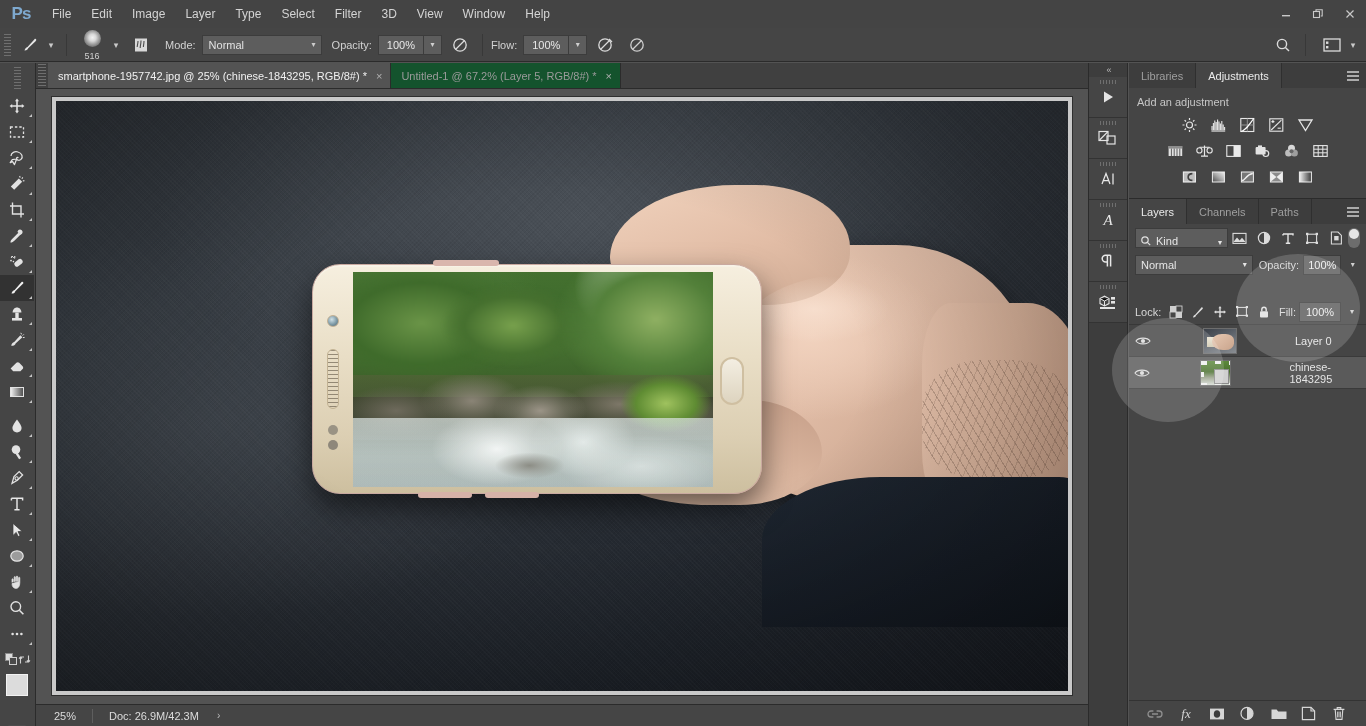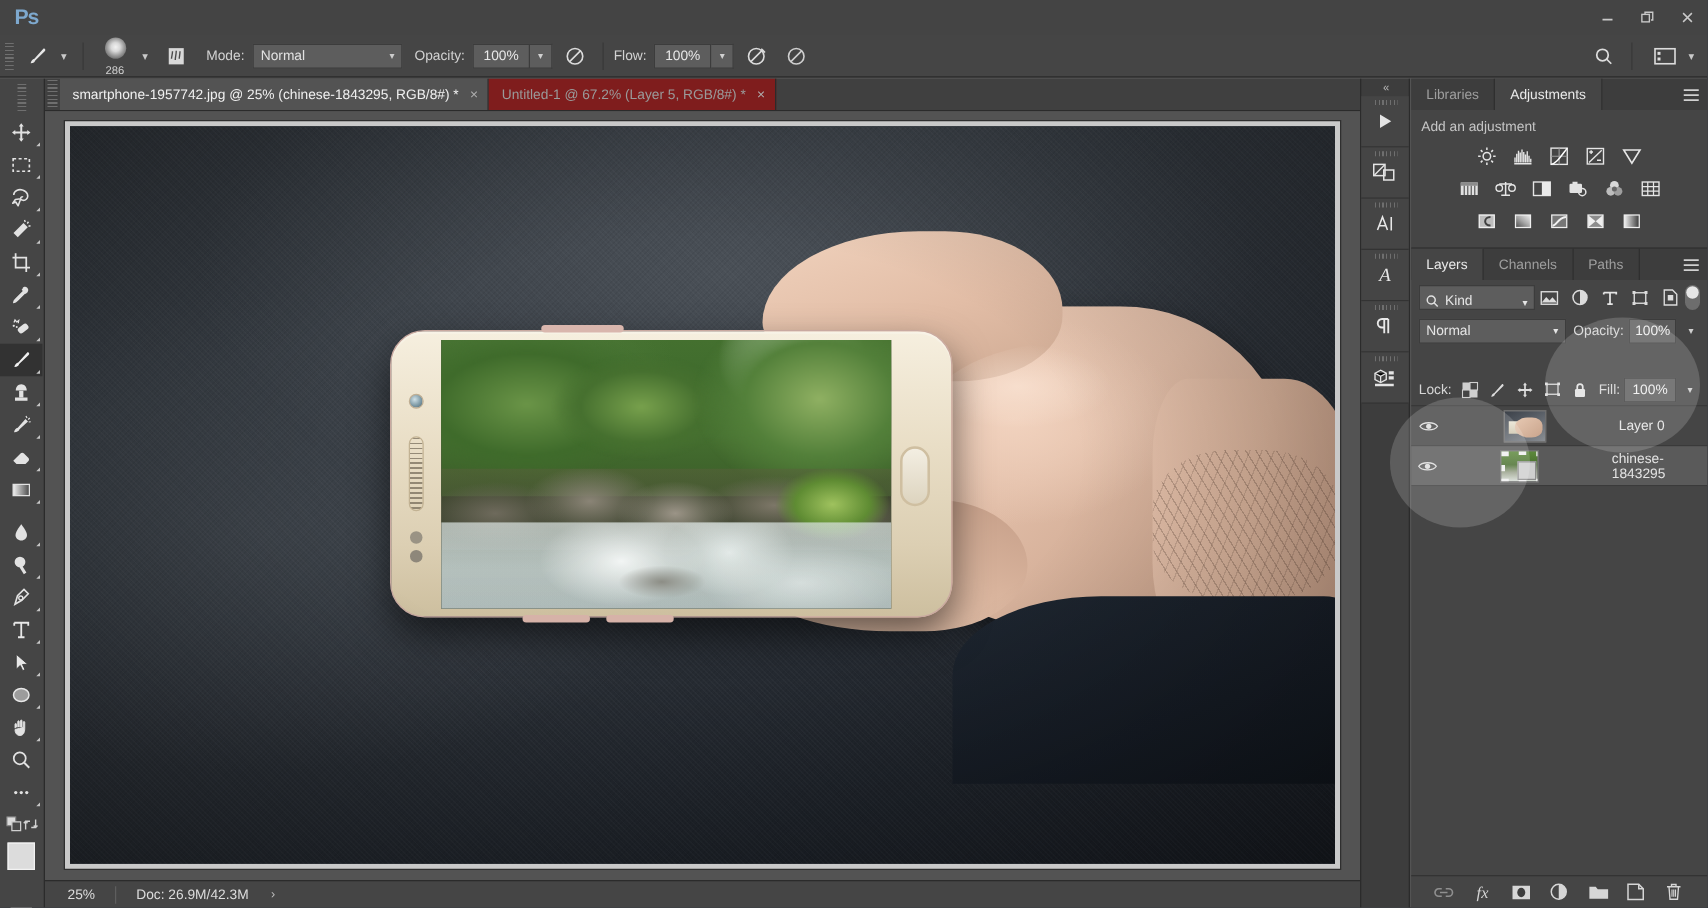--- a/index.html
+++ b/index.html
@@ -99,21 +99,21 @@
   }
   .tabstrip .tabgrip {
     width:8px; height:24px; margin:0 2px 0 2px;
     background-image:repeating-linear-gradient(to bottom,#6f6f6f 0px,#6f6f6f 1px,transparent 1px,transparent 3px);
   }
   .doctab {
     height:25px; display:flex; align-items:center; padding:0 8px 0 10px;
     font-size:11px; border-right:1px solid #2b2b2b; white-space:nowrap;
   }
   .doctab.active { background:#535353; color:#f0f0f0; }
-  .doctab.inactive { background:#7f1d1d; color:#9a9a9a; }
+  .doctab.inactive { background:#14532d; color:#9a9a9a; }
   .tab-close { margin-left:9px; font-size:11px; color:#b0b0b0; }
 
   
   .canvas-area {
     position:absolute; top:89px; left:36px; width:1052px; height:615px;
     background:#535353; display:flex; align-items:flex-start; justify-content:center;
     padding-top:8px;
   }
   .doc-frame {
     width:1020px; height:598px; background:#c9c9c9; padding:4px;
@@ -382,20 +382,33 @@
   }
   svg { display:block; }
 </style>
 </head>
 <body>
 
 <div id="app">
 
   <div class="titlebar">
     <div class="ps-logo">Ps</div>
+    <div class="menu">
+      <div class="menu-item">File</div>
+      <div class="menu-item">Edit</div>
+      <div class="menu-item">Image</div>
+      <div class="menu-item">Layer</div>
+      <div class="menu-item">Type</div>
+      <div class="menu-item">Select</div>
+      <div class="menu-item">Filter</div>
+      <div class="menu-item">3D</div>
+      <div class="menu-item">View</div>
+      <div class="menu-item">Window</div>
+      <div class="menu-item">Help</div>
+    </div>
     <div class="winbtns">
       <div class="winbtn">
         <svg width="12" height="12" viewBox="0 0 12 12">
             <rect x="2" y="7" width="8" height="1.4" fill="#c9c9c9"></rect>
           </svg>
       </div>
       <div class="winbtn">
         <svg width="12" height="12" viewBox="0 0 12 12">
           <rect x="1.5" y="3.5" width="6" height="6" fill="none" stroke="#c9c9c9" stroke-width="1.1"></rect>
           <path d="M4 3.2 V1.8 H10.2 V8 H8.8" fill="none" stroke="#c9c9c9" stroke-width="1.1"></path>
@@ -413,21 +426,21 @@
     <div class="grip"></div>
     <div class="opt-tool">
       <svg width="18" height="18" viewBox="0 0 18 18">
         <path d="M3.5 14.5 C4 12.5 5 11.5 6.5 11 L13.5 3.2 C14 2.6 15 2.8 15.2 3.6 C15.4 4.3 15 4.8 14.6 5.2 L7.2 12.3 C6.9 13.6 5.7 14.6 3.5 14.5 Z" fill="#e6e6e6"></path>
       </svg>
     </div>
     <div class="caret">▾</div>
     <div class="divider-v"></div>
     <div class="brush-preview">
       <div class="brush-dot"></div>
-      <div class="brush-num">286</div>
+      <div class="brush-num">516</div>
     </div>
     <div class="caret">▾</div>
     <div class="opt-icon-btn">
       <svg width="18" height="18" viewBox="0 0 18 18">
         <rect x="3" y="2.5" width="12" height="13" fill="#d8d8d8"></rect>
         <path d="M6 5 C6 8 5.2 9 5.2 11 M9 4.5 C9 8 8.2 9.5 8.2 12 M12 5 C12 8 11.4 9 11.4 11" stroke="#4a4a4a" stroke-width="1.1" fill="none"></path>
       </svg>
     </div>
     <div class="opt-label">Mode:</div>
     <div class="opt-select" style="width:120px;">

